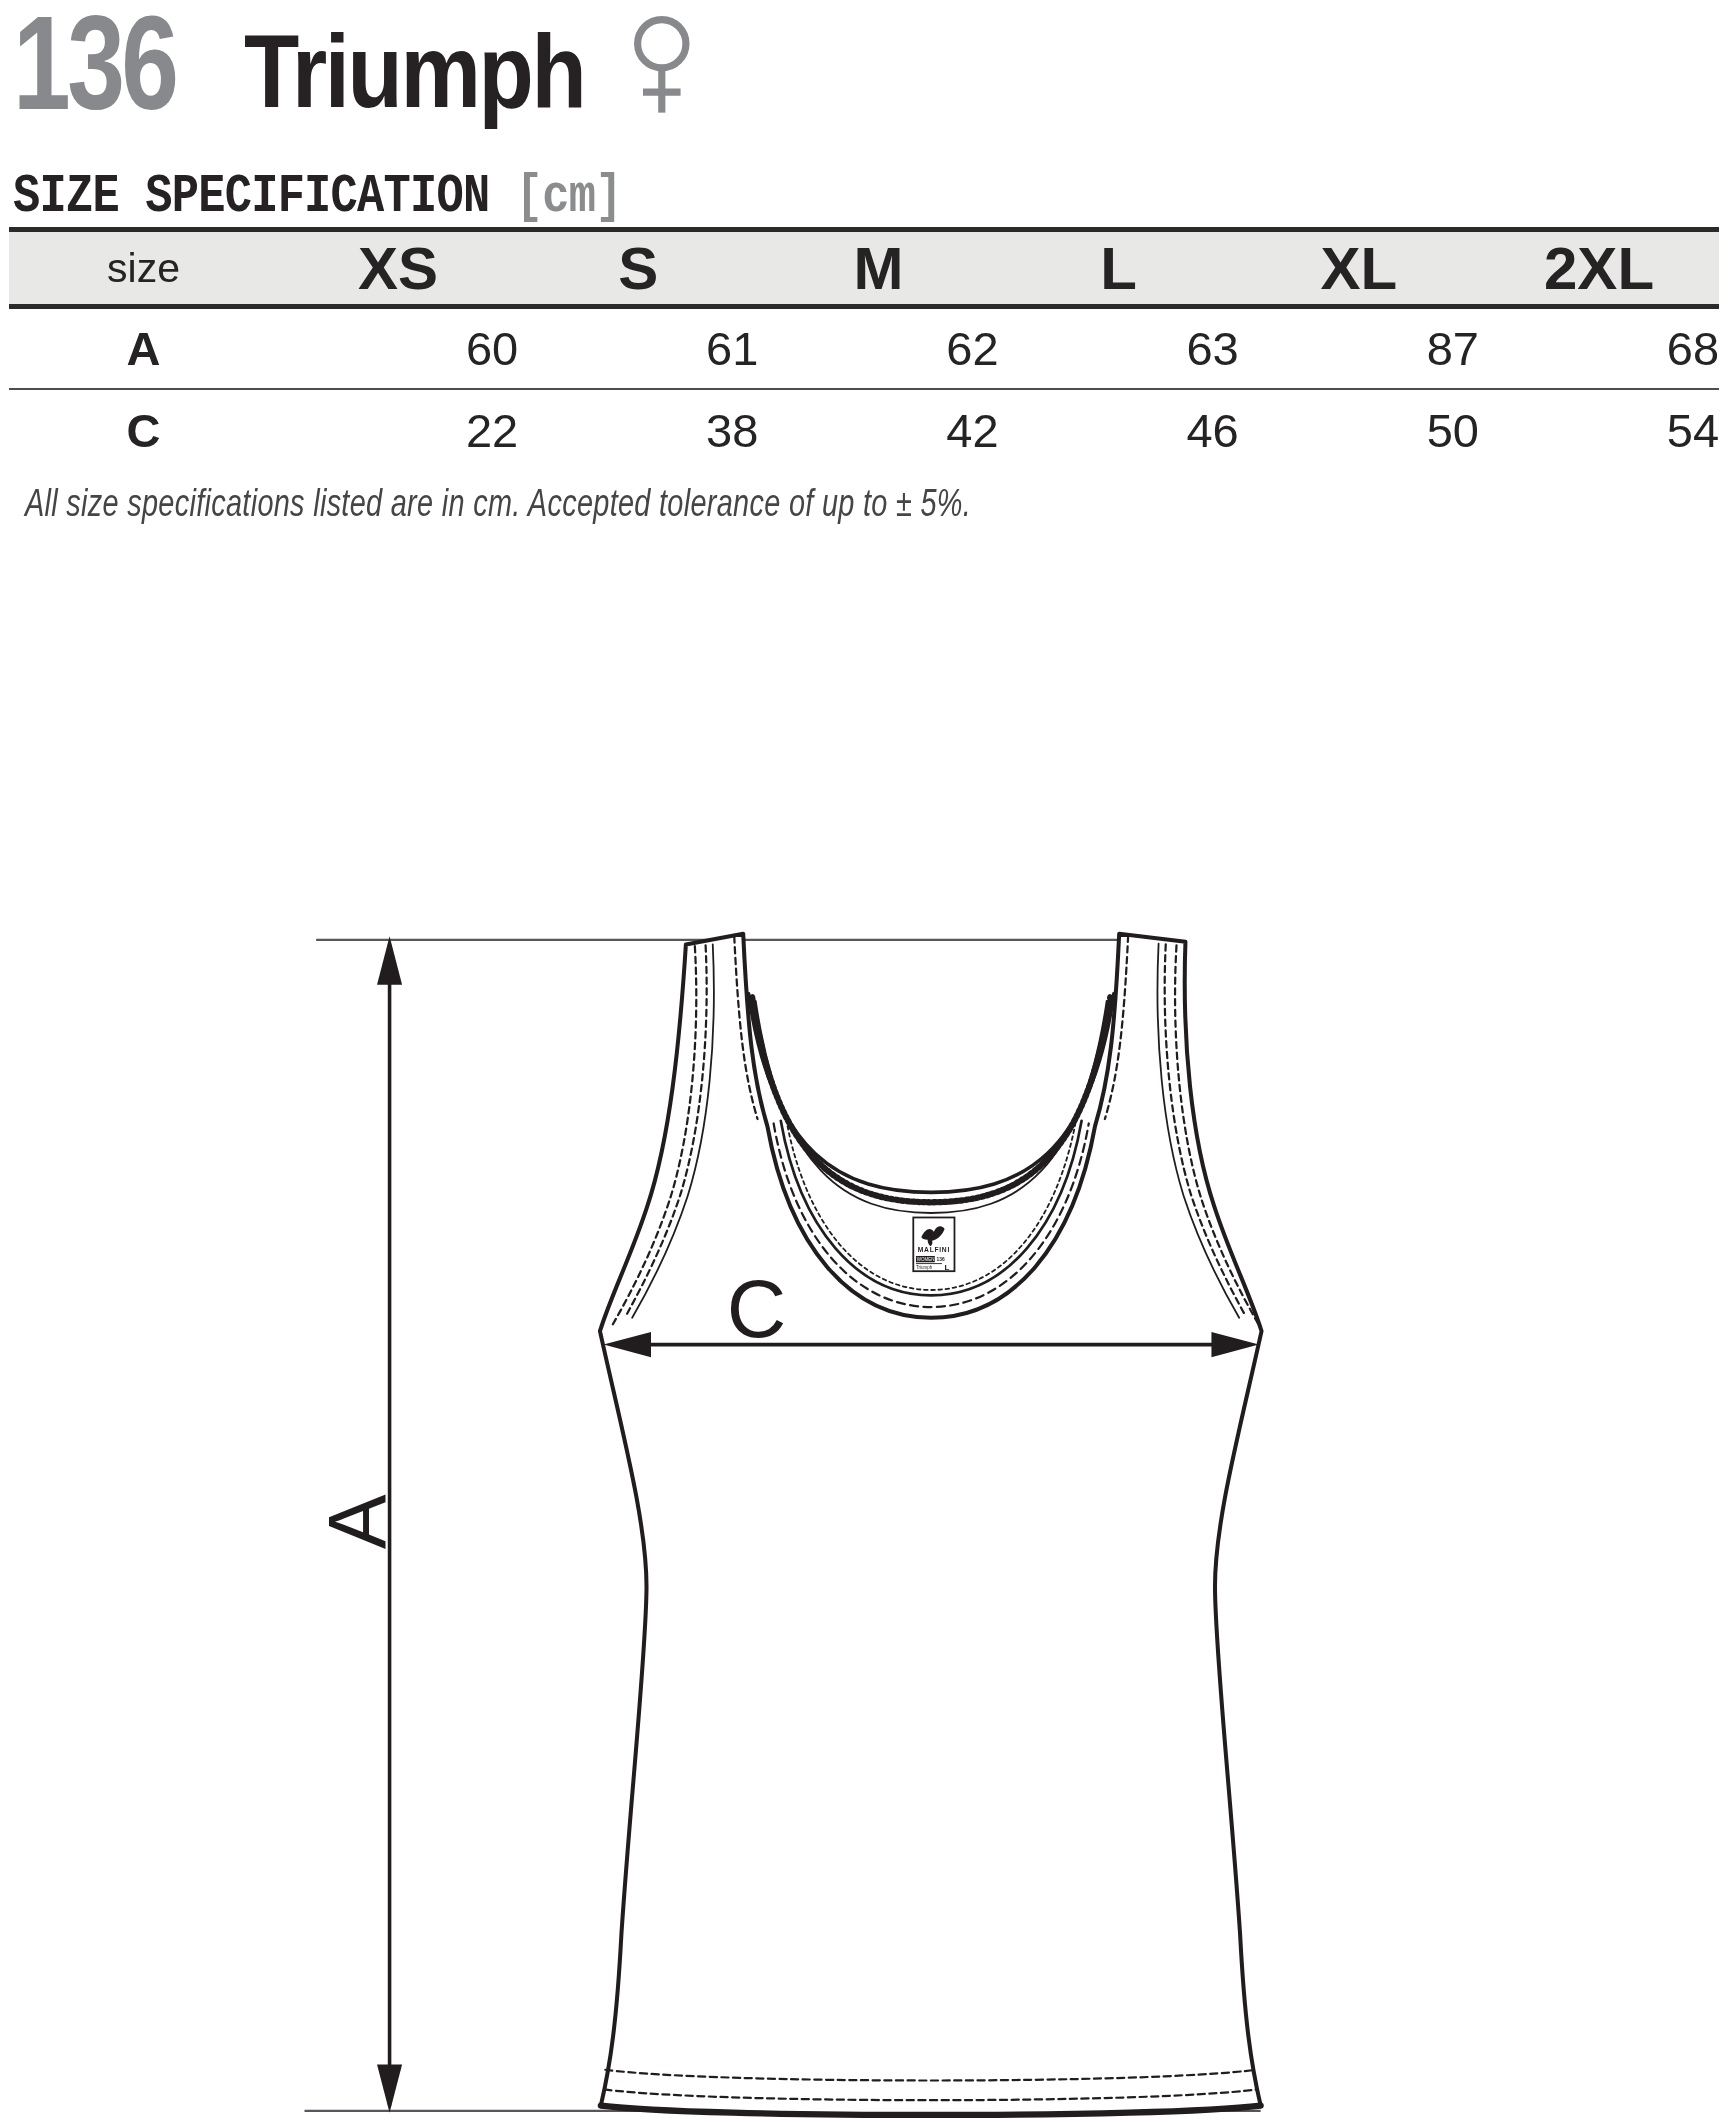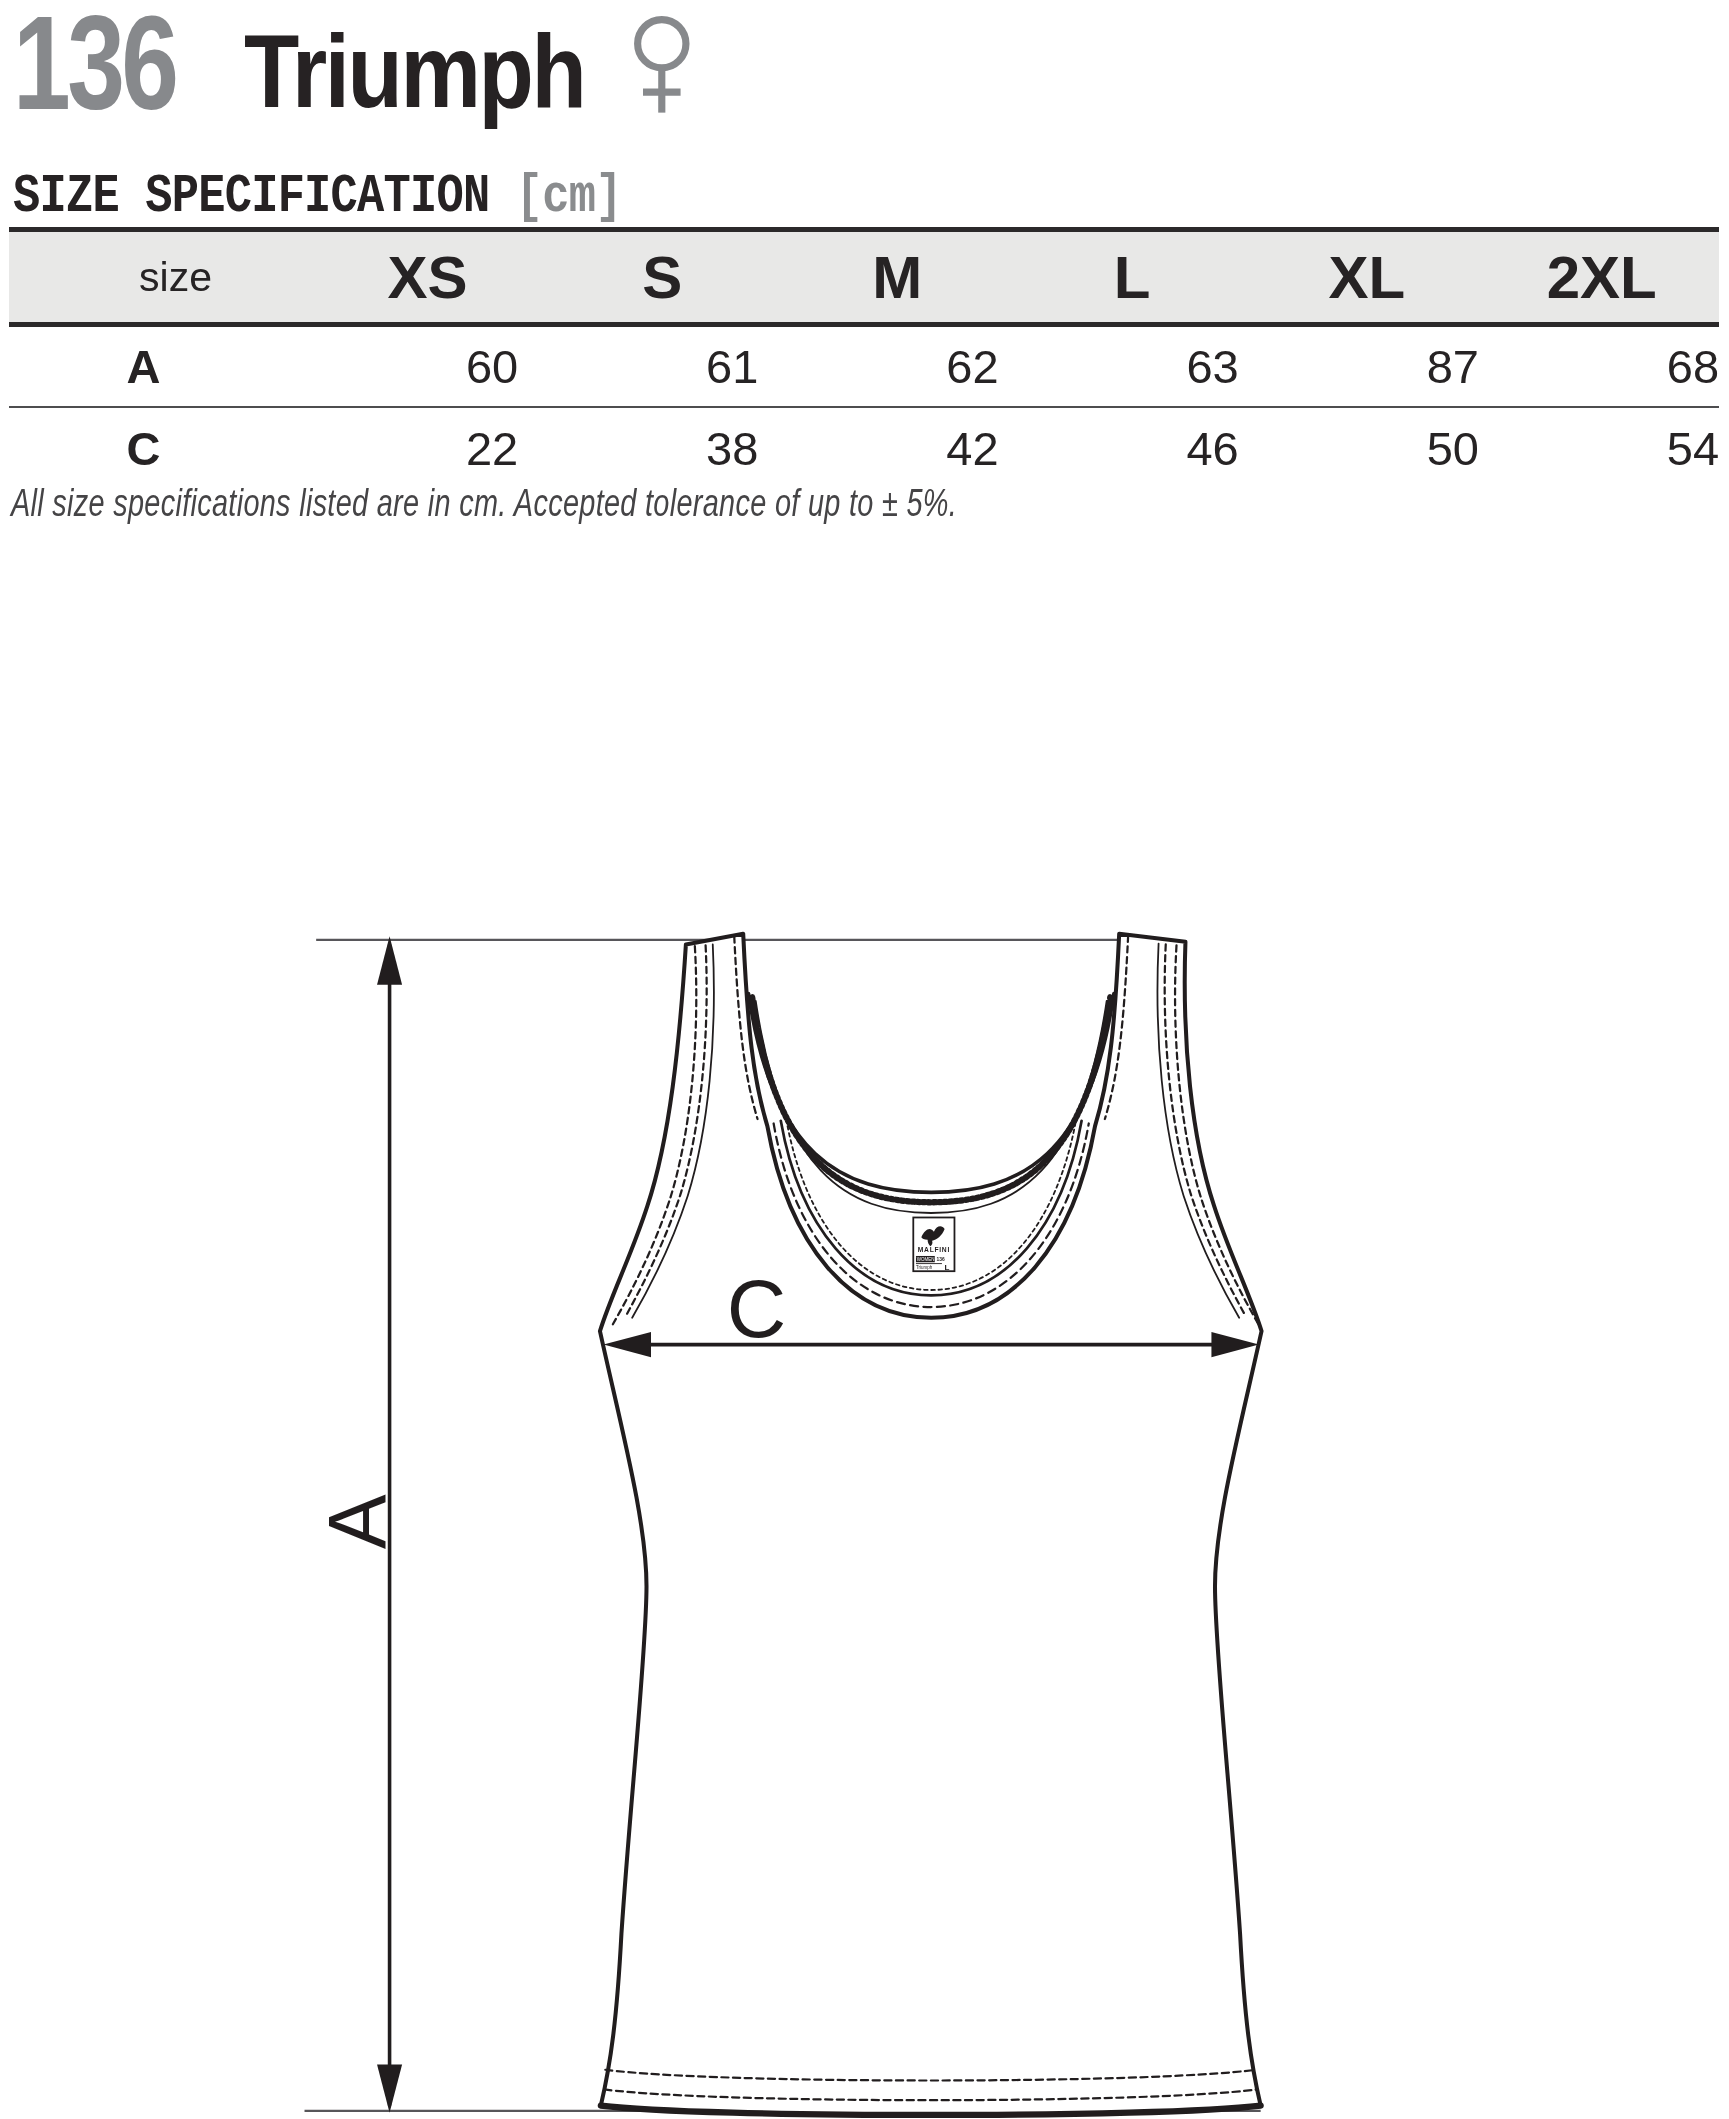--- a/index.html
+++ b/index.html
@@ -21,33 +21,33 @@
   .hdr-female { margin-left:-9px; margin-bottom:1.8px; }
 
   
   .spec-title { position:absolute; left:12.5px; top:166px; white-space:nowrap;font-family:Liberation Mono, monospace; }
   .spec-title .inner { display:inline-block; transform:scaleX(0.84);
         transform-origin:left top; font-size:54px; font-weight:bold;
         letter-spacing:-0.9px; color:#262223; }
   .spec-title .unit { color:#8a8c8e; }
 
   .spec-table { position:absolute; left:9px; right:9.9px; top:227px; }
-  .t-head { display:flex; align-items:center; height:100px; background:#e8e8e7;
-            border-top:5.4px solid #2b292a; border-bottom:5.4px solid #2b292a;padding-left:32px; }
+  .t-head { display:flex; align-items:center; height:82px; background:#e8e8e7;
+            border-top:5.4px solid #2b292a; border-bottom:5.4px solid #2b292a; }
   .t-row  { display:flex; align-items:center; height:81px; background:#fff; }
   .t-row.rowa { border-bottom:2.7px solid #4d4d4f; }
   .cell { text-align:center; font-size:47px; }
   .c0 { width:269px; }
   .cv { flex:1; }
   .t-head .c0 { font-weight:normal; font-size:41px; }
   .t-head .cv { font-weight:bold; font-size:60px; }
   .t-row .c0 { font-weight:bold; }
   .t-row .cv { font-weight:normal;text-align:right; }
 
-  .spec-note { position:absolute; left:11px; top:482px; white-space:nowrap; }
+  .spec-note { position:absolute; left:25px; top:482px; white-space:nowrap; }
   .spec-note .inner { display:inline-block; transform:scaleX(0.76);
         transform-origin:left top; font-style:italic; font-size:38px;
         color:#454446; letter-spacing:0.4px; }
 
   
   .diagram { position:absolute; left:0; top:931px; width:1729px; height:1188px; }
   svg text { font-family:"Liberation Sans", sans-serif; }
 </style>
 </head>
 <body>

